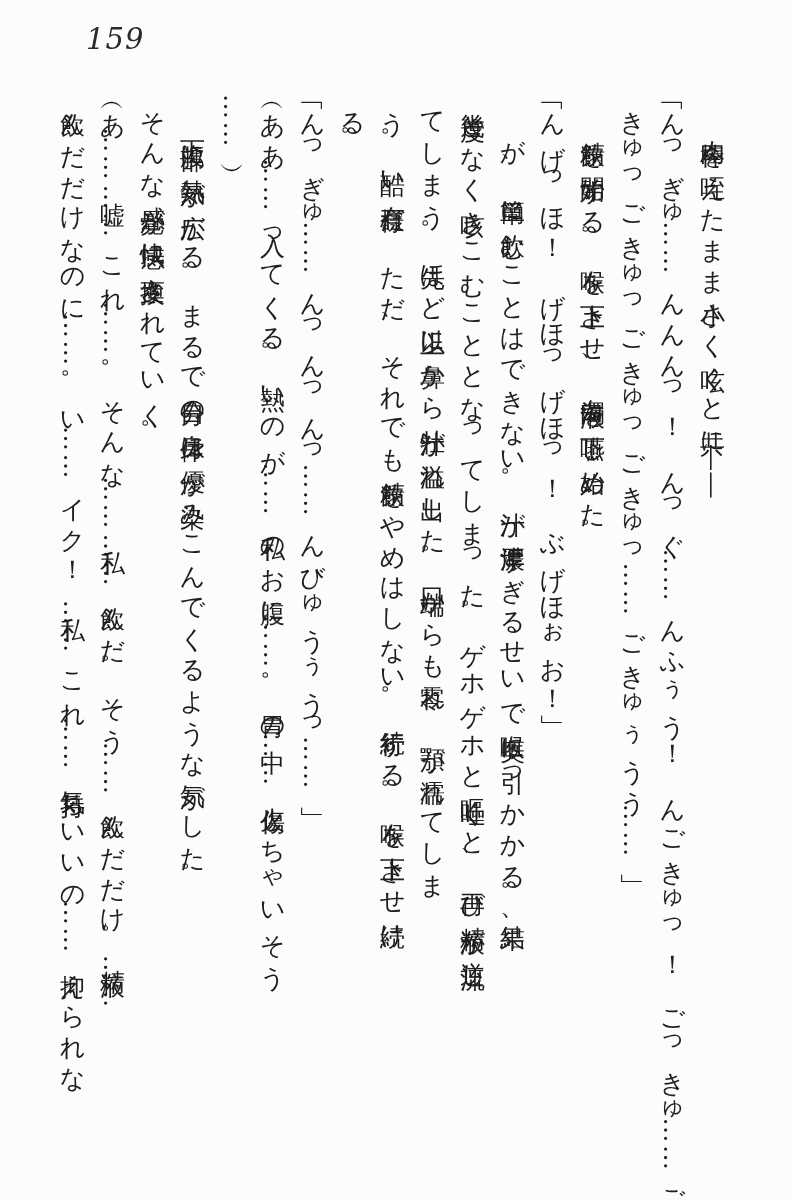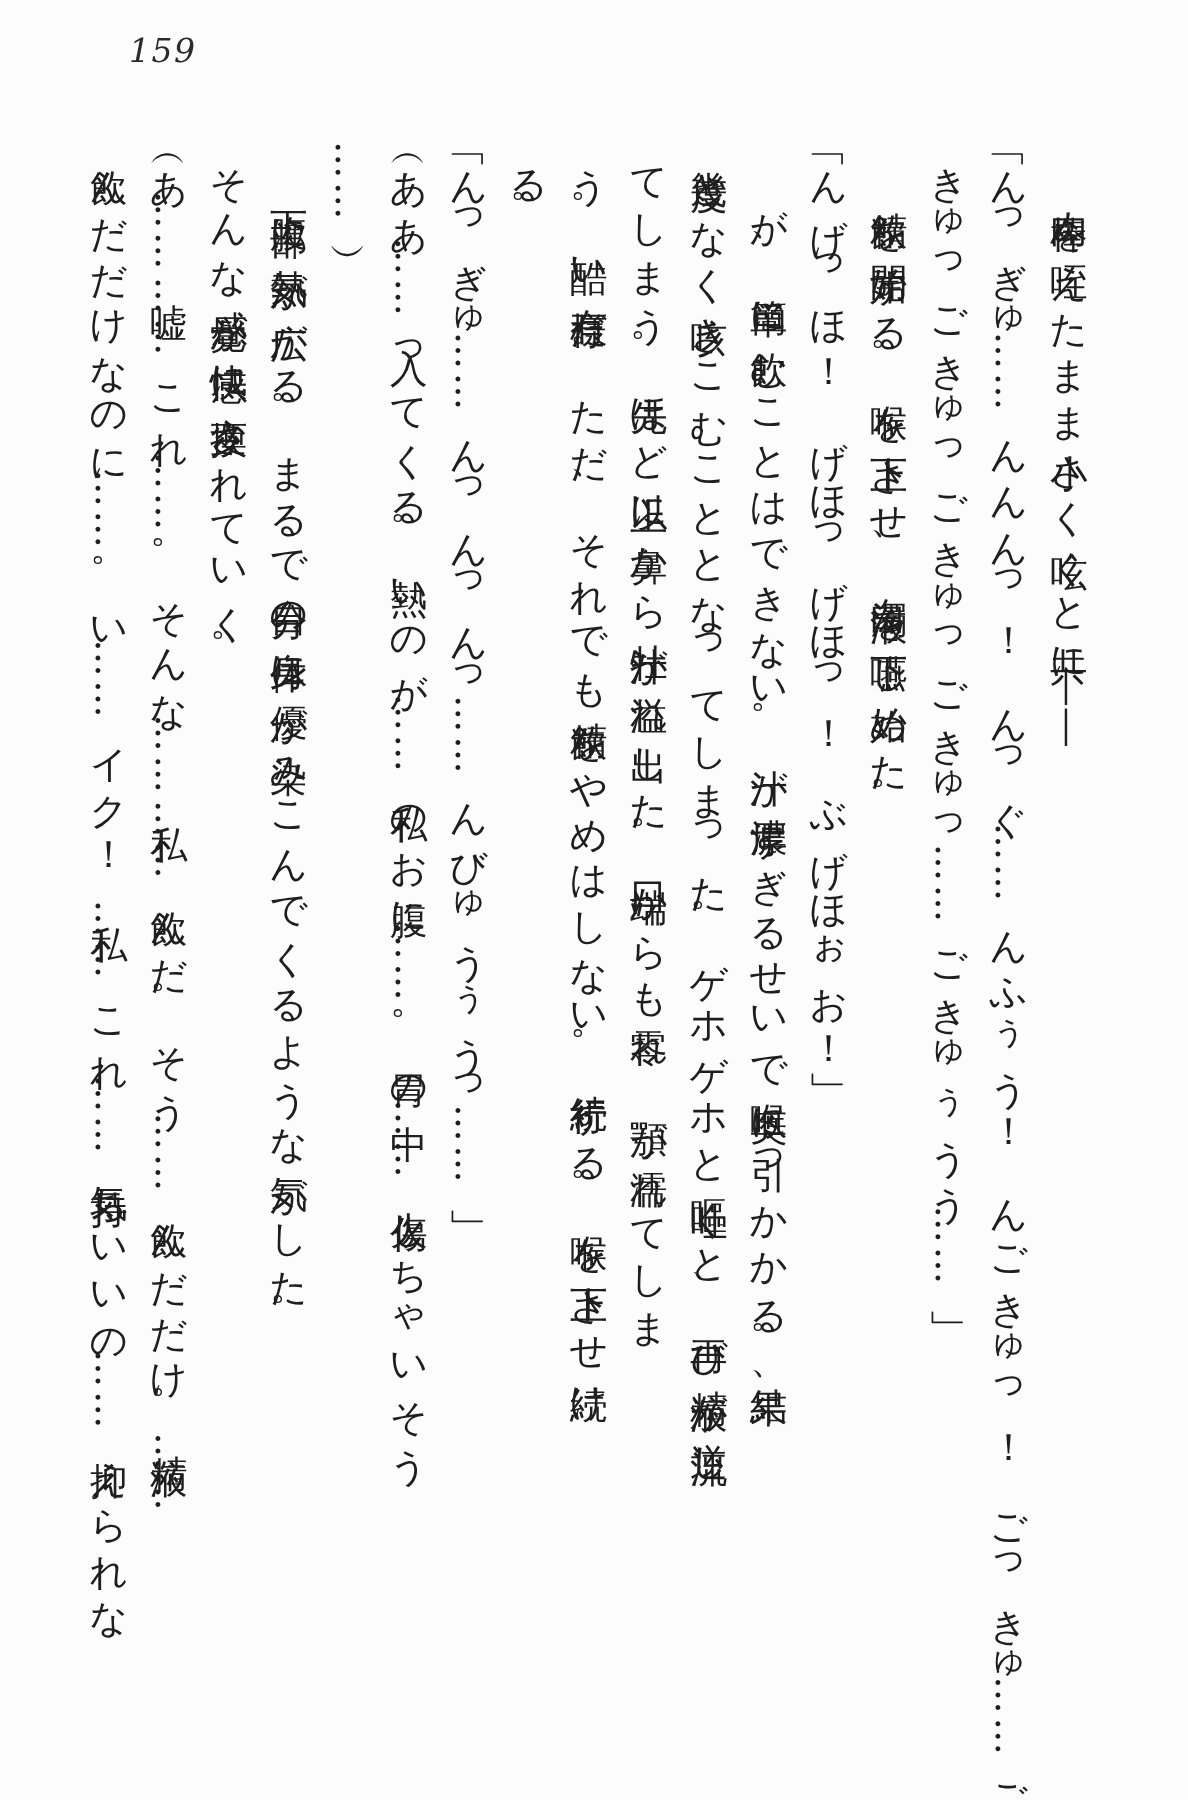--- a/index.html
+++ b/index.html
@@ -17,21 +17,21 @@
     width: 792px;
     height: 1200px;
     background: #fcfcfc;
   }
   .page-number {
     position: absolute;
     left: 86px;
     top: 22px;
     font-family: "DejaVu Serif", serif;
     font-style: italic;
-    font-size: 22px;
+    font-size: 29px;
     color: #2a2a2a;
     letter-spacing: 1px;
   }
   .text-block {
     position: absolute;
     top: 94px;
     right: 60px;
     width: 680px;
     height: 1052px;
     writing-mode: vertical-rl;

